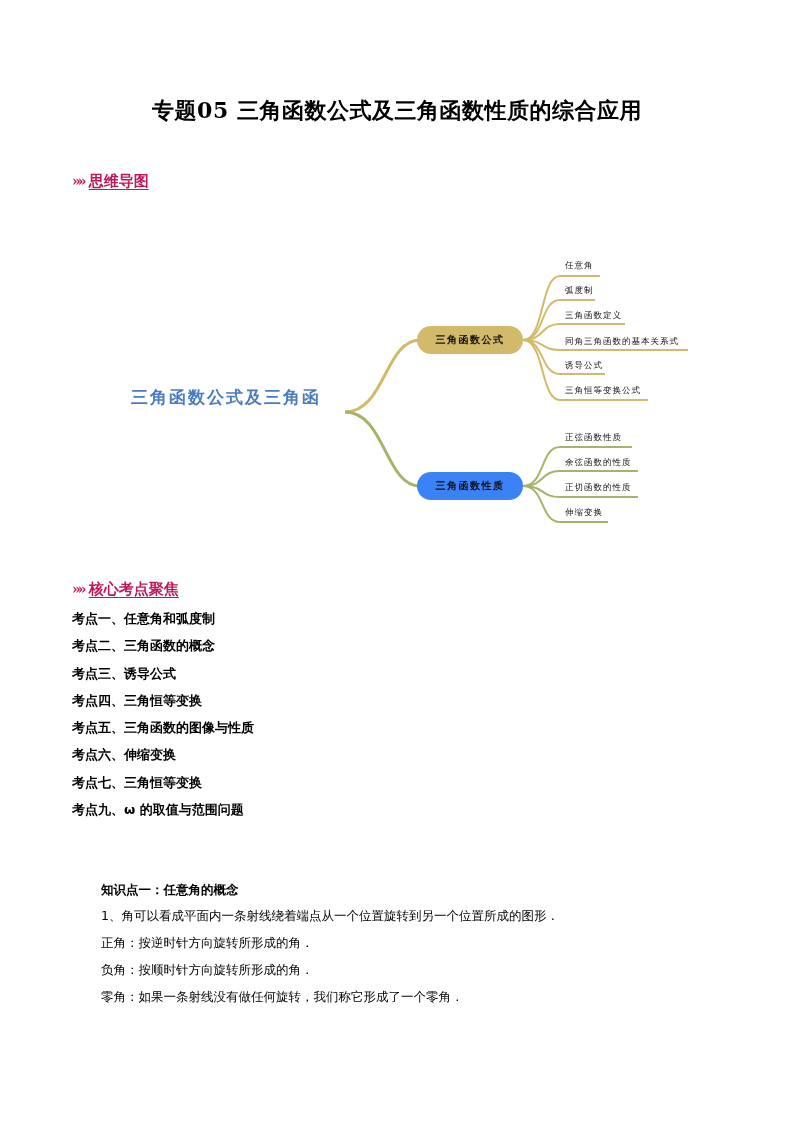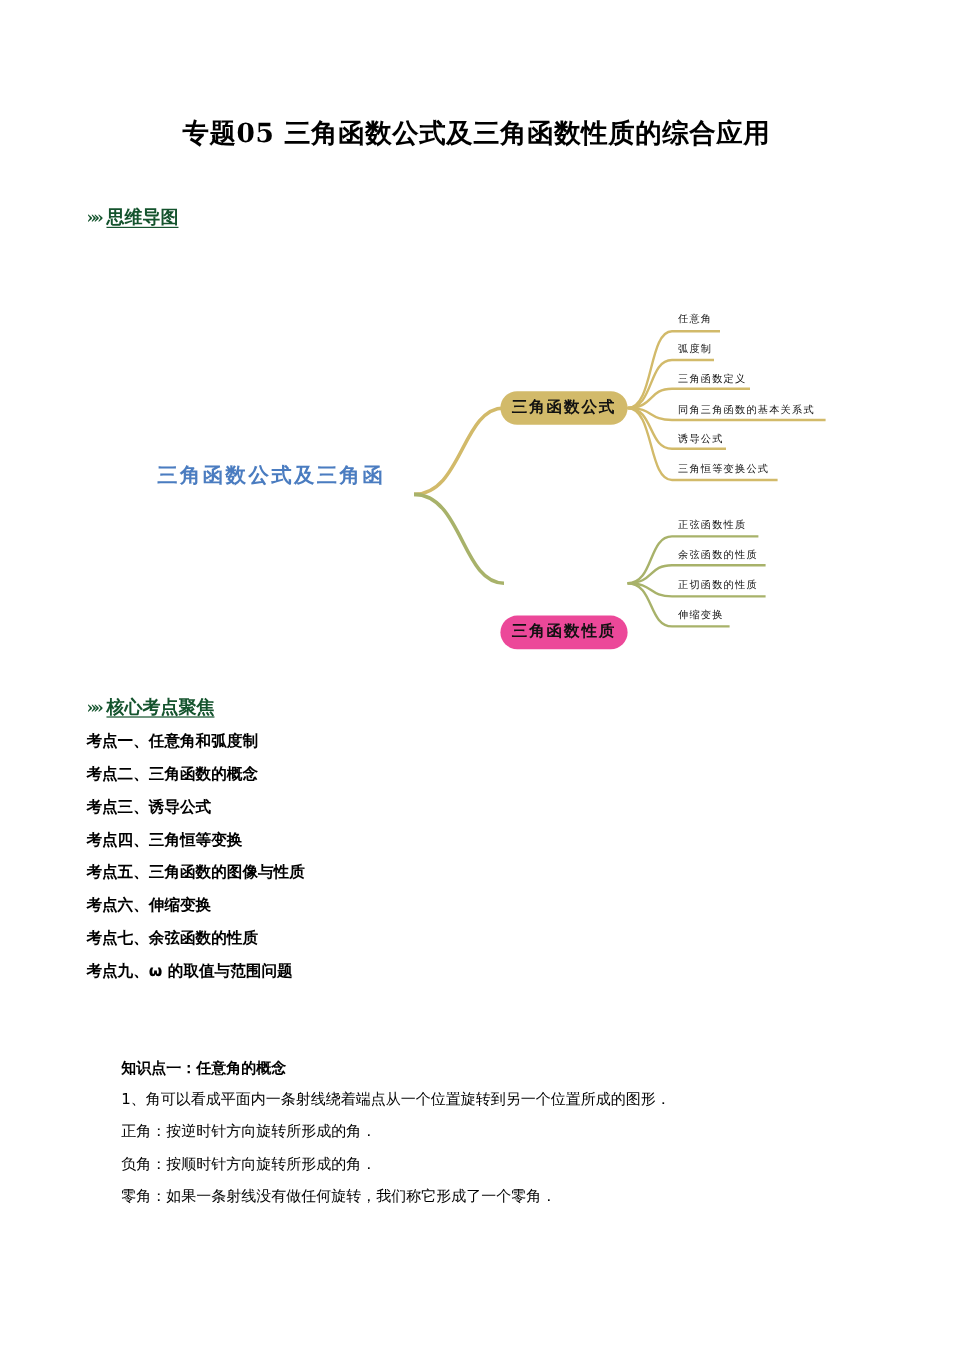--- a/index.html
+++ b/index.html
@@ -1,33 +1,33 @@
 <!DOCTYPE html>
 <html><head>
 <meta charset="utf-8">
 <style>
   html, body { margin:0; padding:0; background:#ffffff; }
   body { width:794px; height:1123px; position:relative; overflow:hidden;
          font-family:"DejaVu Serif","Liberation Serif",serif; color:#000; }
   .title { position:absolute; top:96px; left:0; width:794px; text-align:center;
            font-size:22px; font-weight:bold; letter-spacing:0.5px; }
   .section-head { position:absolute; left:72px; font-size:15px; font-weight:bold;
-                  color:#14532d; }
+                  color:#be185d; }
   .section-head .txt { text-decoration:underline; text-underline-offset:3px; }
   .section-head .chev { font-size:14px; margin-right:1px; letter-spacing:-4px; }
   .mindmap { position:absolute; left:0; top:240px; width:794px; height:300px; }
   .mm-svg { position:absolute; left:0; top:0; }
   .root-label { position:absolute; left:118px; top:146px; width:216px; text-align:center;
                 color:#4a7cc0; font-family:"DejaVu Sans",sans-serif; font-weight:bold;
                 font-size:17px; line-height:23px; letter-spacing:2px; }
   .branch { position:absolute; height:28px; border-radius:14px; width:106px;
             text-align:center; line-height:28px; font-family:"DejaVu Sans",sans-serif;
-            font-size:13px; font-weight:bold; letter-spacing:1.5px; color:#111; }
+            font-size:10px; font-weight:bold; letter-spacing:1.5px; color:#111; }
   .branch.b1 { left:417px; top:86px; background:#d2ba6a; }
-  .branch.b2 { left:417px; top:232px; background:#ec4899;margin-top:41px; }
+  .branch.b2 { left:417px; top:232px; background:#3b82f6; }
   .leaf { position:absolute; left:565px; font-family:Liberation Sans, sans-serif;
           font-size:8.5px; color:#111; letter-spacing:1px; }
   .list { position:absolute; left:72px; top:608px; }
   .list .item { font-size:13px; font-weight:bold; height:27.3px; line-height:22px;
                 font-family:"DejaVu Sans",sans-serif; }
   .kp { position:absolute; left:101px; top:880px; font-family:"DejaVu Sans",sans-serif; }
   .kp .kp-title { font-size:12.5px; font-weight:bold; line-height:20px; margin-bottom:6px; }
   .kp .line { font-size:12.5px; line-height:20px; margin-bottom:7px; }
 </style>
 </head>
@@ -85,21 +85,21 @@
   <span class="txt">核心考点聚焦</span>
 </div>
 
 <div class="list">
   <div class="item">考点一、任意角和弧度制</div>
   <div class="item">考点二、三角函数的概念</div>
   <div class="item">考点三、诱导公式</div>
   <div class="item">考点四、三角恒等变换</div>
   <div class="item">考点五、三角函数的图像与性质</div>
   <div class="item">考点六、伸缩变换</div>
-  <div class="item">考点七、余弦函数的性质</div>
+  <div class="item">考点七、三角恒等变换</div>
   <div class="item">考点九、ω 的取值与范围问题</div>
 </div>
 
 <div class="kp">
   <div class="kp-title">知识点一：任意角的概念</div>
   <div class="line">1、角可以看成平面内一条射线绕着端点从一个位置旋转到另一个位置所成的图形．</div>
   <div class="line">正角：按逆时针方向旋转所形成的角．</div>
   <div class="line">负角：按顺时针方向旋转所形成的角．</div>
   <div class="line">零角：如果一条射线没有做任何旋转，我们称它形成了一个零角．</div>
 </div>

